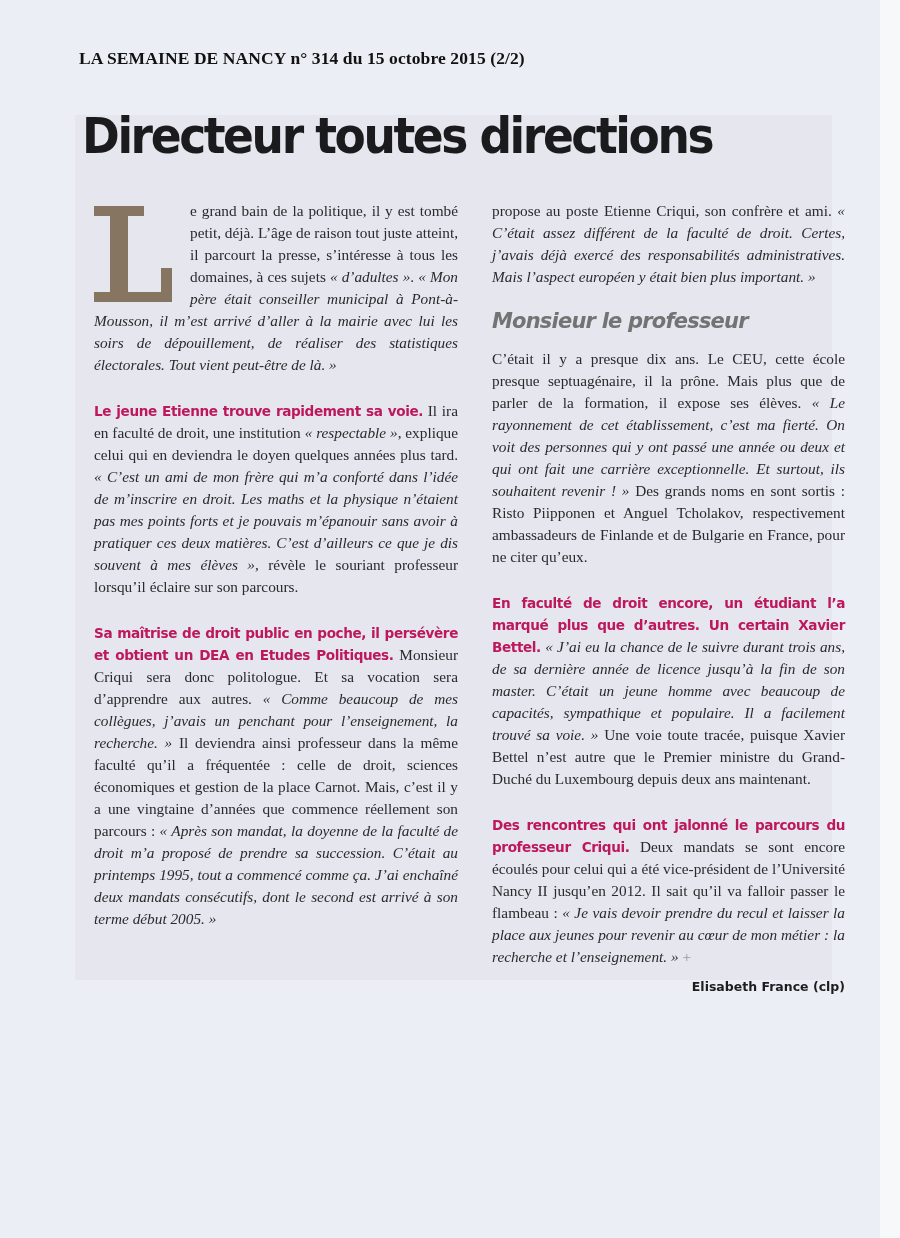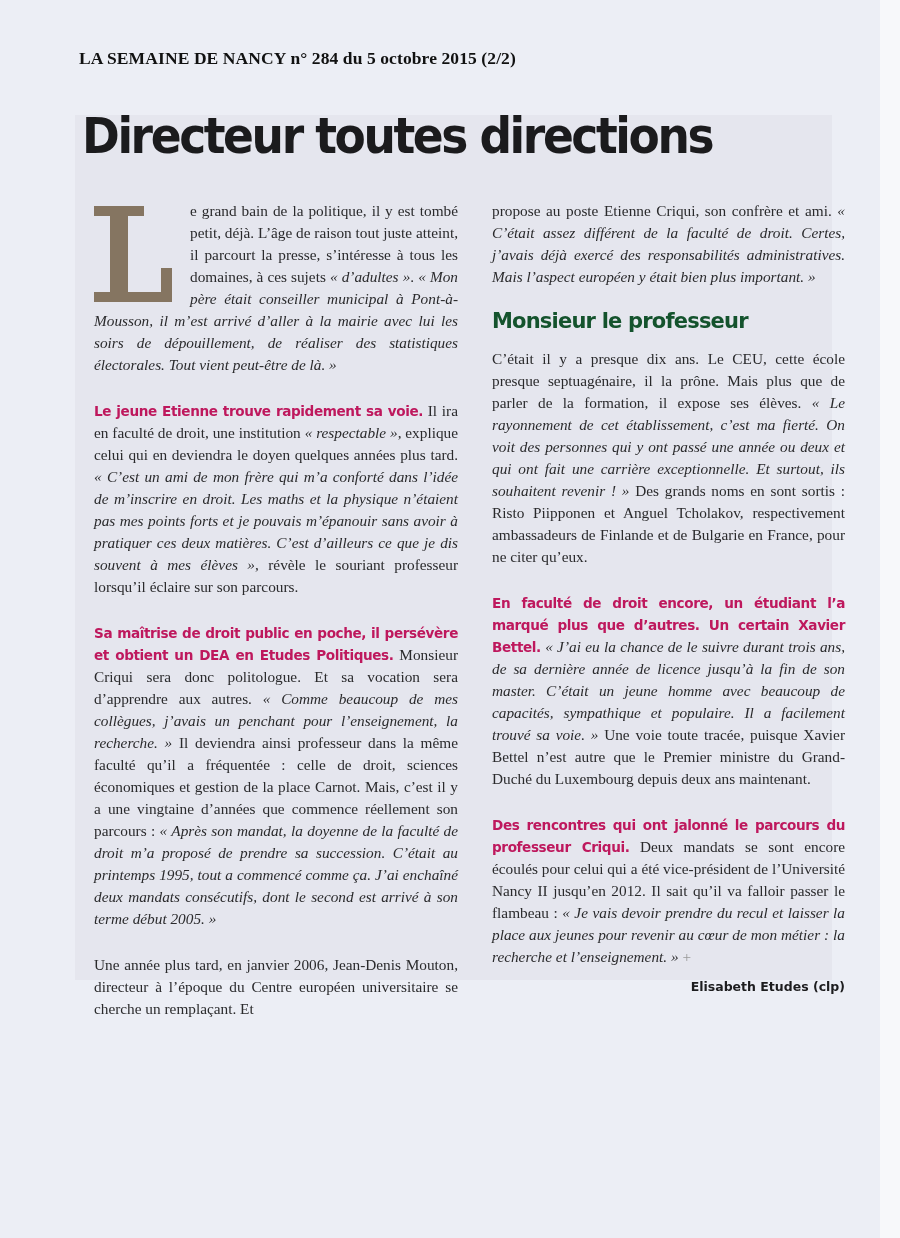--- a/index.html
+++ b/index.html
@@ -45,65 +45,64 @@
   .dropcap .serif-top { position: absolute; left: 0; top: 0; width: 50px; height: 10px; background: #857561; }
   .dropcap .base { position: absolute; left: 0; top: 86px; width: 78px; height: 10px; background: #857561; }
   .dropcap .serif-r { position: absolute; left: 67px; top: 62px; width: 11px; height: 34px; background: #857561; }
   .lead {
     font-family: "DejaVu Sans", sans-serif; font-weight: bold; font-size: 13.6px;
     letter-spacing: -0.4px; color: #be185d;
   }
   em { font-style: italic; }
   .subhead {
     font-family: "DejaVu Sans", sans-serif; font-weight: bold; font-size: 21px;
-    color: #14532d; letter-spacing: -0.8px; margin: -6px 0 12px 0; line-height: 30px;
+    color: #737373; letter-spacing: -0.8px; margin: -6px 0 12px 0; line-height: 30px; font-style: italic;
   }
   .byline {
     text-align: right; font-family: "DejaVu Sans", sans-serif; font-weight: bold;
     font-size: 12.5px; margin-top: -16px; color: #1d1d1f;
   }
   .endmark { color: #999; }
 </style>
 </head>
 <body>
 
 <div class="page"></div>
 <div class="edge"></div>
 
-<div class="masthead">LA SEMAINE DE NANCY n° 284 du 5 octobre 2015 (2/2)</div>
+<div class="masthead">LA SEMAINE DE NANCY n° 314 du 15 octobre 2015 (2/2)</div>
 <div class="article-bg"></div>
 <h1 class="title" style="margin:0;">Directeur toutes directions</h1>
 
 <div class="col col1">
   <p>
     <span class="dropcap">
       <span class="serif-top"></span>
         <span class="stem"></span>
         <span class="base"></span>
         <span class="serif-r"></span>
     </span>
     <span>e grand bain de la politique, il y est tombé petit, déjà. L’âge de raison tout juste atteint, il parcourt la presse, s’intéresse à tous les domaines, à ces sujets </span><em>« d’adultes »</em><span>. </span><em>« Mon père était conseiller municipal à Pont-à-Mousson, il m’est arrivé d’aller à la mairie avec lui les soirs de dépouillement, de réaliser des statistiques électorales. Tout vient peut-être de là. »</em>
   </p>
   <p>
     <span class="lead">Le jeune Etienne trouve rapidement sa voie.</span><span> Il ira en faculté de droit, une institution </span><em>« respectable »</em><span>, explique celui qui en deviendra le doyen quelques années plus tard. </span><em>« C’est un ami de mon frère qui m’a conforté dans l’idée de m’inscrire en droit. Les maths et la physique n’étaient pas mes points forts et je pouvais m’épanouir sans avoir à pratiquer ces deux matières. C’est d’ailleurs ce que je dis souvent à mes élèves »</em><span>, révèle le souriant professeur lorsqu’il éclaire sur son parcours.</span>
   </p>
   <p>
     <span class="lead">Sa maîtrise de droit public en poche, il persévère et obtient un DEA en Etudes Politiques.</span><span> Monsieur Criqui sera donc politologue. Et sa vocation sera d’apprendre aux autres. </span><em>« Comme beaucoup de mes collègues, j’avais un penchant pour l’enseignement, la recherche. »</em><span> Il deviendra ainsi professeur dans la même faculté qu’il a fréquentée : celle de droit, sciences économiques et gestion de la place Carnot. Mais, c’est il y a une vingtaine d’années que commence réellement son parcours : </span><em>« Après son mandat, la doyenne de la faculté de droit m’a proposé de prendre sa succession. C’était au printemps 1995, tout a commencé comme ça. J’ai enchaîné deux mandats consécutifs, dont le second est arrivé à son terme début 2005. »</em>
   </p>
-  <p>Une année plus tard, en janvier 2006, Jean-Denis Mouton, directeur à l’époque du Centre européen universitaire se cherche un remplaçant. Et</p>
 </div>
 
 <div class="col col2">
   <p>
     <span>propose au poste Etienne Criqui, son confrère et ami. </span><em>« C’était assez différent de la faculté de droit. Certes, j’avais déjà exercé des responsabilités administratives. Mais l’aspect européen y était bien plus important. »</em>
   </p>
   <div class="subhead">Monsieur le professeur</div>
   <p>
     <span>C’était il y a presque dix ans. Le CEU, cette école presque septuagénaire, il la prône. Mais plus que de parler de la formation, il expose ses élèves. </span><em>« Le rayonnement de cet établissement, c’est ma fierté. On voit des personnes qui y ont passé une année ou deux et qui ont fait une carrière exceptionnelle. Et surtout, ils souhaitent revenir ! »</em><span> Des grands noms en sont sortis : Risto Piipponen et Anguel Tcholakov, respectivement ambassadeurs de Finlande et de Bulgarie en France, pour ne citer qu’eux.</span>
   </p>
   <p>
     <span class="lead">En faculté de droit encore, un étudiant l’a marqué plus que d’autres. Un certain Xavier Bettel.</span><em> « J’ai eu la chance de le suivre durant trois ans, de sa dernière année de licence jusqu’à la fin de son master. C’était un jeune homme avec beaucoup de capacités, sympathique et populaire. Il a facilement trouvé sa voie. »</em><span> Une voie toute tracée, puisque Xavier Bettel n’est autre que le Premier ministre du Grand-Duché du Luxembourg depuis deux ans maintenant.</span>
   </p>
   <p>
     <span class="lead">Des rencontres qui ont jalonné le parcours du professeur Criqui.</span><span> Deux mandats se sont encore écoulés pour celui qui a été vice-président de l’Université Nancy II jusqu’en 2012. Il sait qu’il va falloir passer le flambeau : </span><em>« Je vais devoir prendre du recul et laisser la place aux jeunes pour revenir au cœur de mon métier : la recherche et l’enseignement. »</em><span class="endmark"> +</span>
   </p>
-  <div class="byline">Elisabeth Etudes (clp)</div>
+  <div class="byline">Elisabeth France (clp)</div>
 </div>
 
 </body></html>

